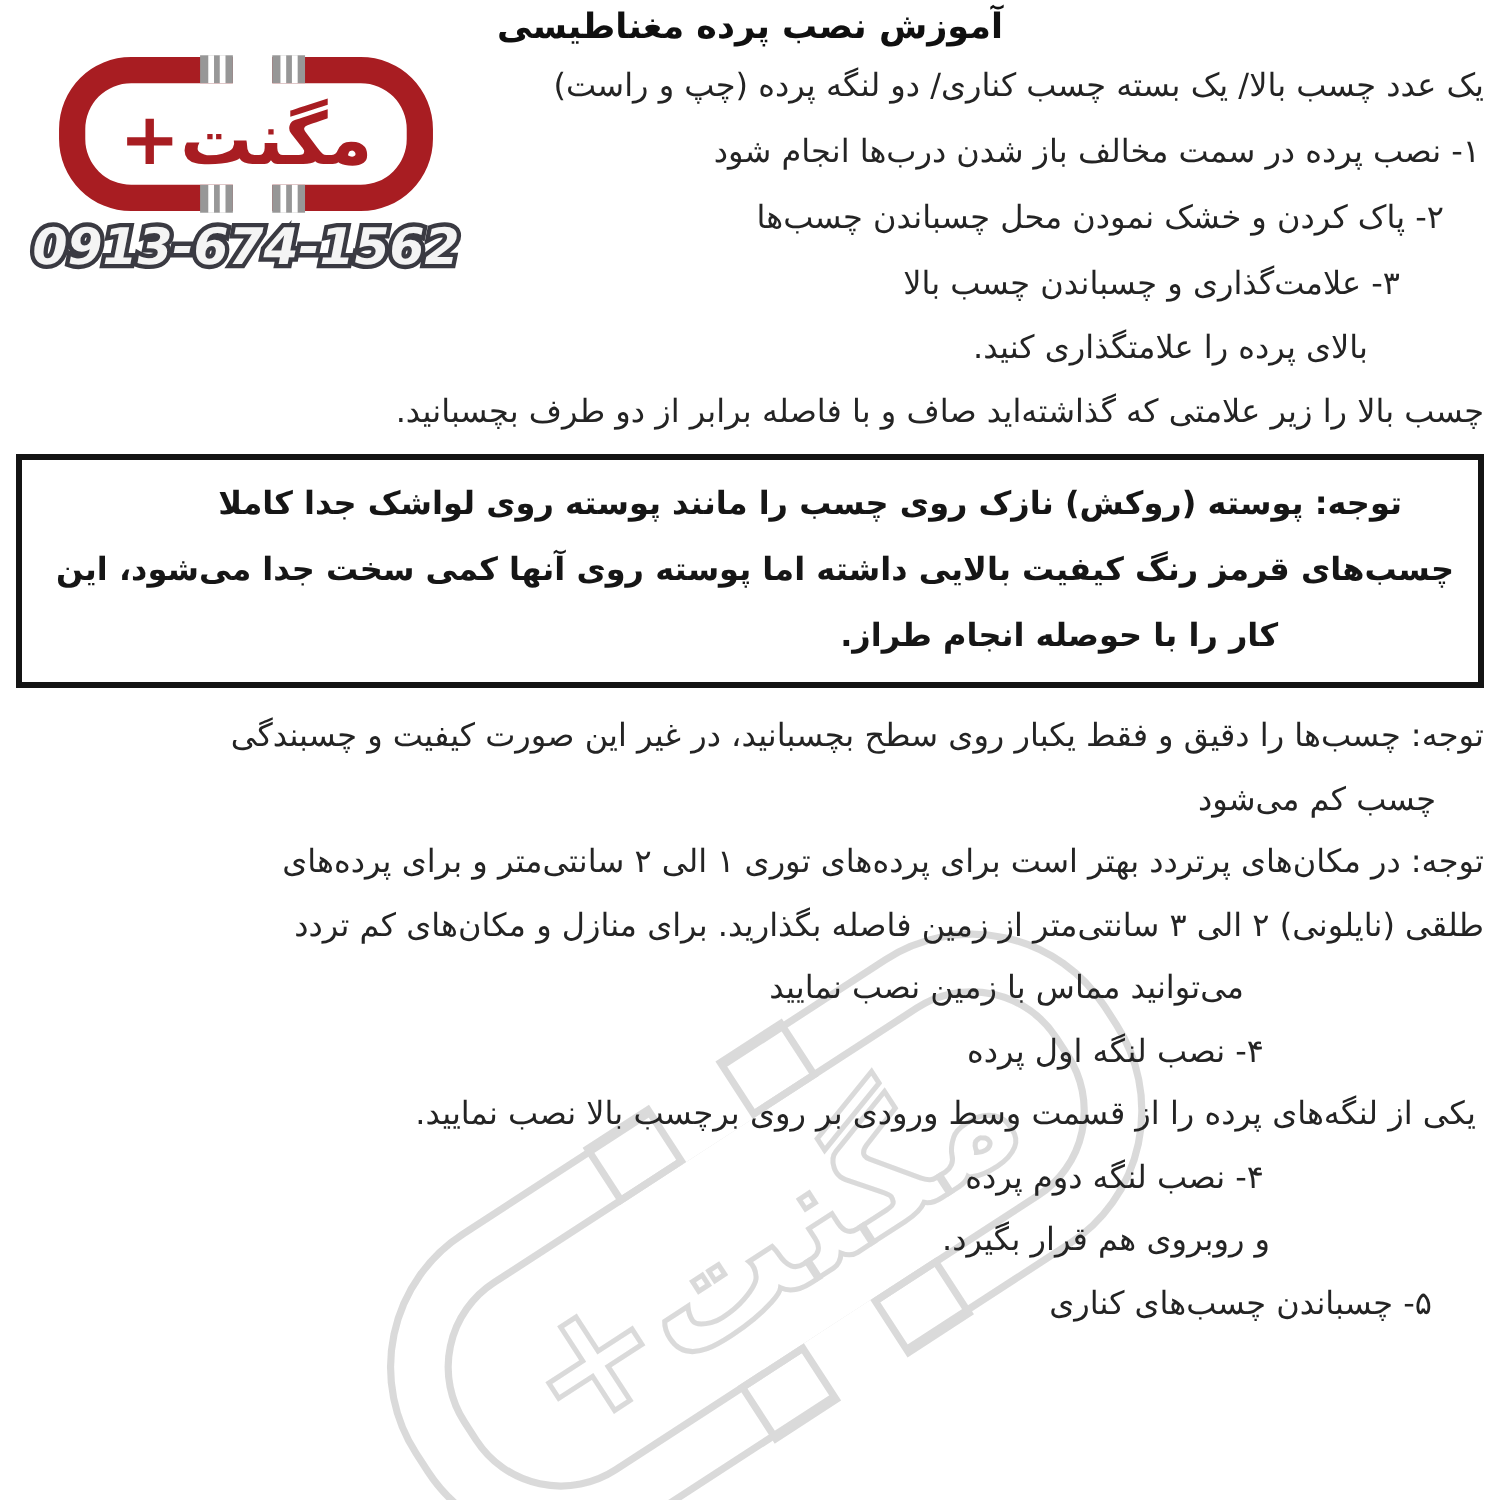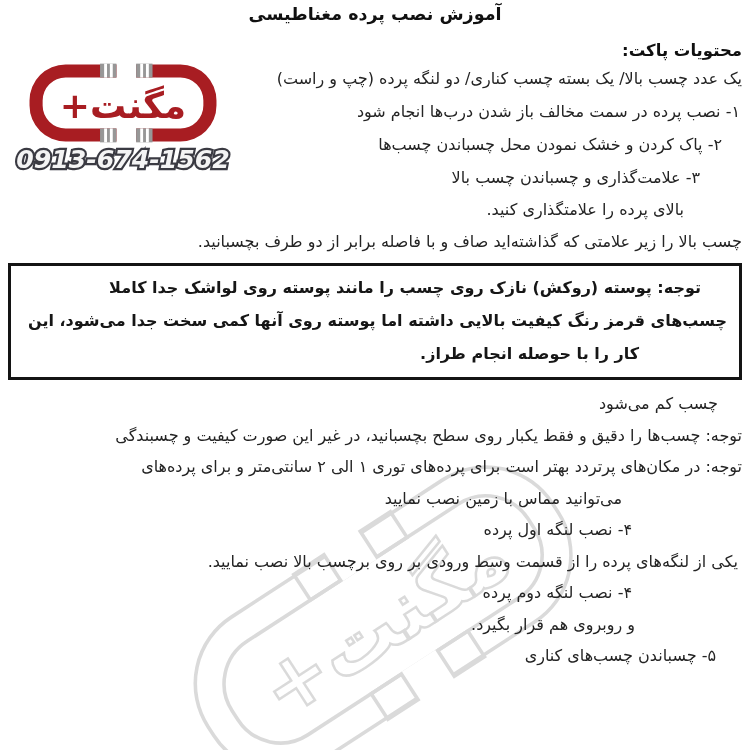--- a/index.html
+++ b/index.html
@@ -43,21 +43,20 @@
       <rect x="136" y="2" width="20" height="17" fill="none" stroke="#d7d7d7" stroke-width="2"></rect>
       <rect x="92" y="81" width="20" height="17" fill="none" stroke="#d7d7d7" stroke-width="2"></rect>
       <rect x="136" y="81" width="20" height="17" fill="none" stroke="#d7d7d7" stroke-width="2"></rect>
       <text x="120" y="67" text-anchor="middle" font-size="44" font-weight="bold" fill="none" stroke="#d7d7d7" stroke-width="1.4" style="direction:rtl">مگنت+</text>
     </svg>
   </div>
 
   <div class="content">
     <div class="title">آموزش نصب پرده مغناطیسی</div>
 
-    <div class="heading">محتویات پاکت:</div>
 
     <div class="intro-row">
       <div class="intro-col">
         <div class="line" style="margin-left:6px;">یک عدد چسب بالا/ یک بسته چسب کناری/ دو لنگه پرده (چپ و راست)</div>
         <div class="line" style="margin-right:2px;">۱- نصب پرده در سمت مخالف باز شدن درب‌ها انجام شود</div>
         <div class="line" style="margin-right:20px;">۲- پاک کردن و خشک نمودن محل چسباندن چسب‌ها</div>
         <div class="line" style="margin-right:42px;">۳- علامت‌گذاری و چسباندن چسب بالا</div>
       </div>
 
       <div class="logo-block">
@@ -92,23 +91,24 @@
 
     <div class="line" style="margin-right:58px;">بالای پرده را علامتگذاری کنید.</div>
     <div class="line">چسب بالا را زیر علامتی که گذاشته‌اید صاف و با فاصله برابر از دو طرف بچسبانید.</div>
 
     <div class="notice-box">
       <div class="line" style="margin-right:26px;">توجه: پوسته (روکش) نازک روی چسب را مانند پوسته روی لواشک جدا کاملا</div>
       <div class="line">چسب‌های قرمز رنگ کیفیت بالایی داشته اما پوسته روی آنها کمی سخت جدا می‌شود، این</div>
       <div class="line" style="margin-right:88px;">کار را با حوصله انجام طراز.</div>
     </div>
 
+    <div class="line">توجه: چسب‌ها را دقیق و فقط یکبار روی سطح بچسبانید، در غیر این صورت کیفیت و چسبندگی</div>
     <div class="line" style="margin-right:24px;">چسب کم می‌شود</div>
-    <div class="line">توجه: چسب‌ها را دقیق و فقط یکبار روی سطح بچسبانید، در غیر این صورت کیفیت و چسبندگی</div>
     <div class="line">توجه: در مکان‌های پرتردد بهتر است برای پرده‌های توری ۱ الی ۲ سانتی‌متر و برای پرده‌های</div>
+    <div class="line">طلقی (نایلونی) ۲ الی ۳ سانتی‌متر از زمین فاصله بگذارید. برای منازل و مکان‌های کم تردد</div>
     <div class="line" style="margin-right:120px;">می‌توانید مماس با زمین نصب نمایید</div>
     <div class="line" style="margin-right:110px;">۴- نصب لنگه اول پرده</div>
     <div class="line" style="margin-right:4px;">یکی از لنگه‌های پرده را از قسمت وسط ورودی بر روی برچسب بالا نصب نمایید.</div>
     <div class="line" style="margin-right:110px;">۴- نصب لنگه دوم پرده</div>
     <div class="line" style="margin-right:107px;">و روبروی هم قرار بگیرد.</div>
     <div class="line" style="margin-right:26px;">۵- چسباندن چسب‌های کناری</div>
 
   </div>
 </div>
 

